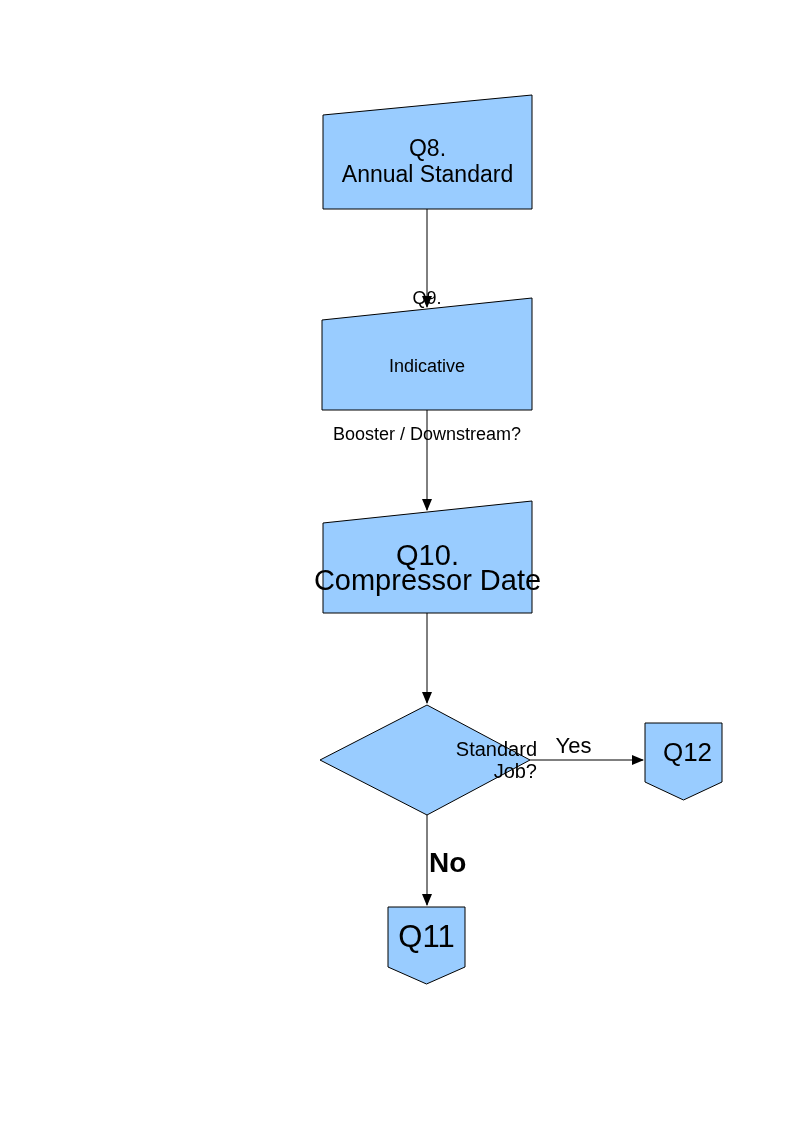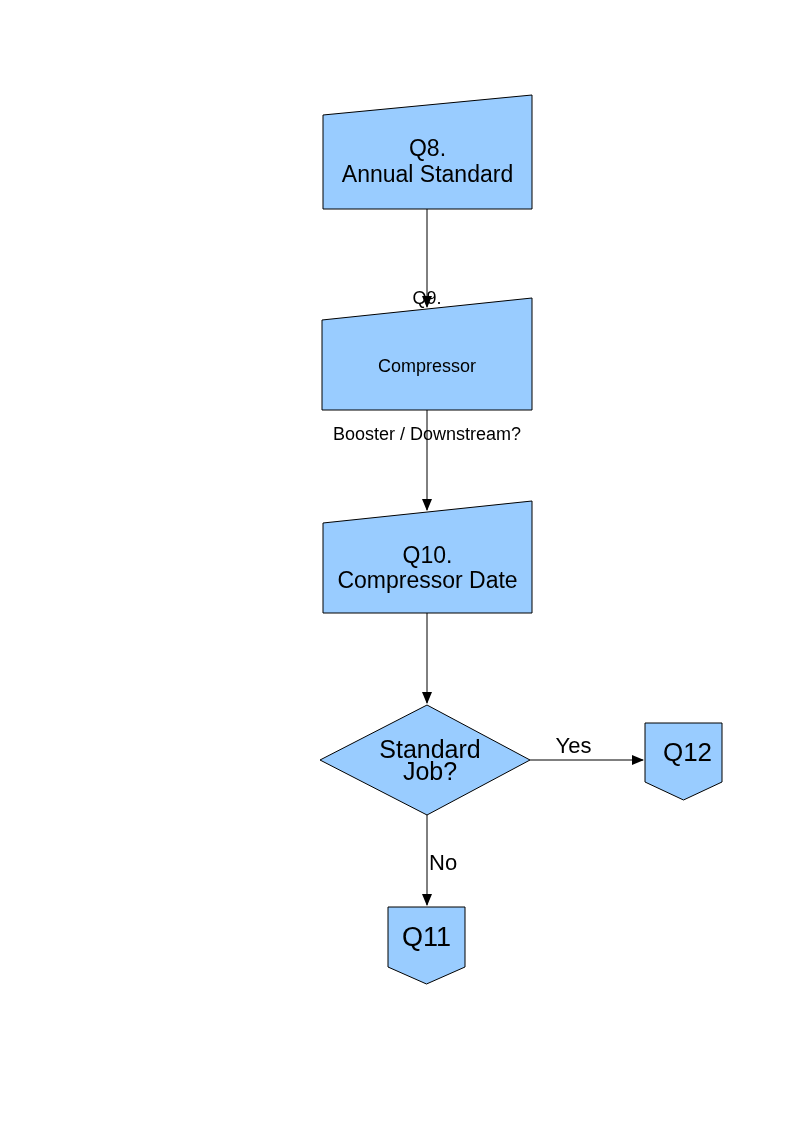--- a/index.html
+++ b/index.html
@@ -23,27 +23,27 @@
     display: flex;
     flex-direction: column;
     align-items: center;
     justify-content: center;
     text-align: center;
     white-space: nowrap;
     color: #000000;
   }
   .lbl-q8       { left:283px; top:113px; width:209px; height:96px;  font-size:23px; line-height:26px; }
   .lbl-q9       { left:282px; top:322px; width:210px; height:88px;  font-size:18px; line-height:23px;gap:45px; }
-  .lbl-q10      { left:283px; top:523px; width:209px; height:90px;  font-size:23px; line-height:25px; }
-  .lbl-decision { left:290px; top:705px; width:200px; height:110px; font-size:25px; line-height:22px; }
+  .lbl-q10      { left:283px; top:523px; width:209px; height:90px;  font-size:29px; line-height:25px; }
+  .lbl-decision { left:297px; top:705px; width:200px; height:110px; font-size:20px; line-height:22px;align-items:flex-end; }
   .lbl-q12      { left:605px; top:722px; width:85px;  height:60px;  font-size:26px; }
-  .lbl-q11      { left:348px; top:906px; width:77px;  height:62px;  font-size:27px; }
+  .lbl-q11      { left:348px; top:906px; width:77px;  height:62px;  font-size:31px; }
   .lbl-yes      { left:491px; top:733px; width:85px;  height:26px;  font-size:22px; }
-  .lbl-no       { left:389px; top:850px; width:60px;  height:26px;  font-size:22px;
-                  align-items:flex-start; text-align:center; }
+  .lbl-no       { left:389px; top:850px; width:60px;  height:26px;  font-size:28px;
+                  align-items:flex-start; text-align:center;font-weight:bold; }
 </style>
 </head>
 <body>
 
 <div class="page">
 
   <svg class="diagram" viewBox="0 0 794 1123">
     <defs>
       <marker id="arrow" markerUnits="userSpaceOnUse" markerWidth="12" markerHeight="10" refX="11" refY="5" orient="auto">
         <path d="M0,0 L12,5 L0,10 z" fill="#000000"></path>
@@ -69,21 +69,21 @@
     <line x1="387" y1="815" x2="387" y2="905" stroke-width="1" marker-end="url(#arrow)" stroke="#000000"></line>
   </svg>
 
   <div class="label lbl-q8">
     <div>Q8.</div>
     <div>Annual Standard</div>
   </div>
 
   <div class="label lbl-q9">
     <div>Q9.</div>
-    <div>Compressor</div>
+    <div>Indicative</div>
     <div>Booster / Downstream?</div>
   </div>
 
   <div class="label lbl-q10">
     <div>Q10.</div>
     <div>Compressor Date</div>
   </div>
 
   <div class="label lbl-decision">
     <div>Standard</div>

